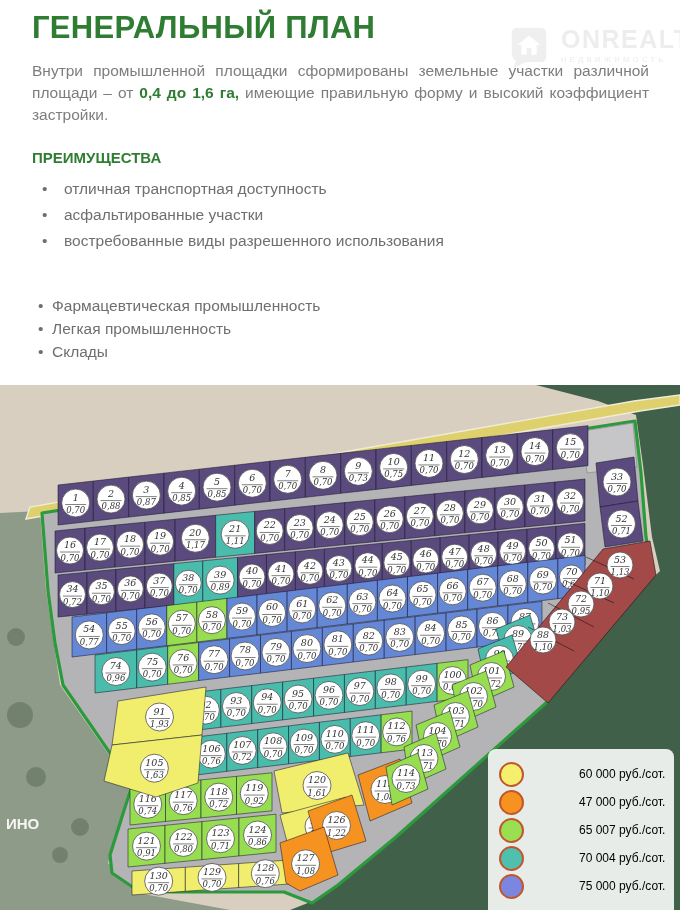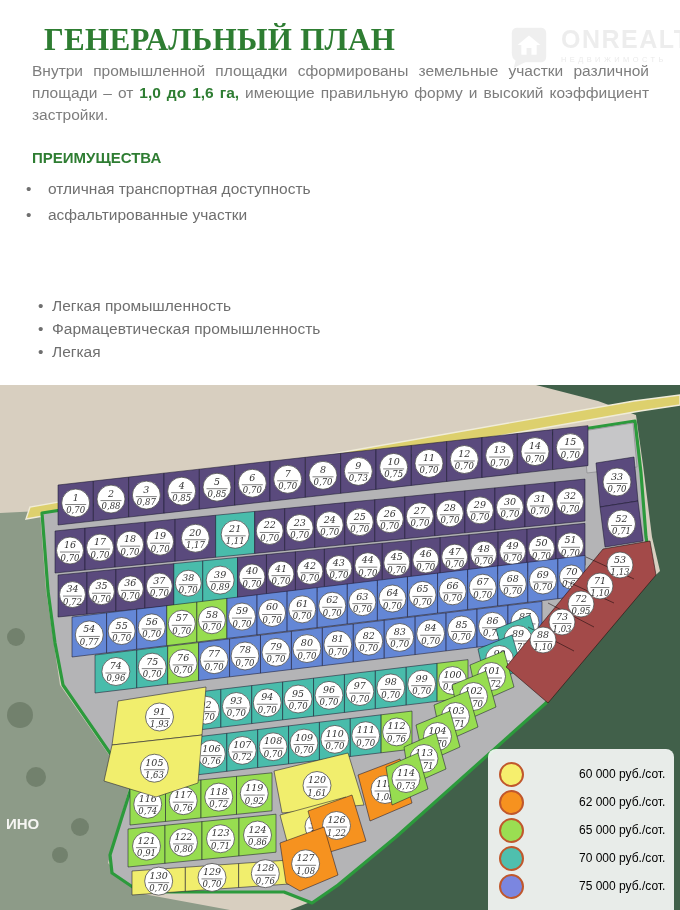--- a/index.html
+++ b/index.html
@@ -1,33 +1,33 @@
 <!DOCTYPE html>
 <html><head>
 <meta charset="utf-8">
 <style>
   html,body{margin:0;padding:0;background:#fff;}
   .page{position:relative;width:680px;height:910px;background:#ffffff;overflow:hidden;
         font-family:"Liberation Sans",sans-serif;}
-  .title{position:absolute;left:32px;top:10px;margin:12px;font-size:31px;font-weight:bold;
-         color:#2e7d32;letter-spacing:.3px;font-family:Liberation Serif, serif;}
+  .title{position:absolute;left:32px;top:10px;margin:0;font-size:31px;font-weight:bold;
+         color:#2e7d32;letter-spacing:.3px;}
   
   .watermark{position:absolute;left:506px;top:24px;display:flex;gap:9px;align-items:flex-start;opacity:.62;}
   .wm-icon{width:46px;height:46px;}
   .wm-text{display:flex;flex-direction:column;}
   .wm-name{font-size:25px;font-weight:bold;color:#e3e3e3;letter-spacing:1.5px;line-height:1.2;}
   .wm-sub{font-size:7.5px;letter-spacing:3.4px;color:#dedede;margin-top:1px;}
   .intro{position:absolute;left:32px;top:60px;width:617px;margin:0;text-align:justify;
          font-size:15.5px;line-height:1.43;color:#7d7d7d;}
   .intro b{color:#2e7d32;}
   .h2{position:absolute;margin:0;font-size:15px;font-weight:bold;color:#2e7d32;}
   .h2-adv{left:32px;top:149px;}
   .h2-uses{left:32px;top:259px;}
   ul{list-style:none;margin:0;padding:0;}
-  .adv-list{position:absolute;left:24px;top:180px;}
+  .adv-list{position:absolute;left:40px;top:180px;}
   .adv-list li{position:relative;padding-left:24px;font-size:15.5px;color:#6f6f6f;margin-bottom:8px;}
   .adv-list li::before{content:"\2022";position:absolute;left:2px;color:#6f6f6f;}
   .uses-list{position:absolute;left:38px;top:297px;}
   .uses-list li{position:relative;padding-left:14px;font-size:15.5px;color:#6f6f6f;margin-bottom:5px;}
   .uses-list li::before{content:"\2022";position:absolute;left:0;color:#6f6f6f;}
   
   .map{position:absolute;left:0;top:385px;width:680px;height:525px;overflow:hidden;}
   .map svg{display:block;}
   .legend{position:absolute;left:488px;top:364px;width:186px;height:220px;box-sizing:border-box;
           background:rgba(255,255,255,.88);border-radius:8px;padding:11px 0 0 11px;}
@@ -48,32 +48,33 @@
         <path d="M6 10 Q6 4 12 4 L36 4 Q42 4 42 10 L42 34 Q42 40 36 40 L20 40 L8 46 L10 38 Q6 36 6 30 Z" fill="#e6e6e6"></path>
         <path d="M24 12 L36 22 L32 22 L32 32 L26.5 32 L26.5 25 L21.5 25 L21.5 32 L16 32 L16 22 L12 22 Z" fill="#ffffff"></path>
       </svg>
     </span>
     <span class="wm-text">
       <span class="wm-name">ONREALT</span>
       <span class="wm-sub">НЕДВИЖИМОСТЬ</span>
     </span>
   </div>
 
-  <p class="intro"><span>Внутри промышленной площадки сформированы земельные участки различной площади – от </span><b>1,0 до 1,6 га,</b><span> имеющие правильную форму и высокий коэффициент застройки.</span></p>
+  <p class="intro"><span>Внутри промышленной площадки сформированы земельные участки различной площади – от </span><b>0,4 до 1,6 га,</b><span> имеющие правильную форму и высокий коэффициент застройки.</span></p>
 
   <h2 class="h2 h2-adv">ПРЕИМУЩЕСТВА</h2>
   <ul class="adv-list">
       <li>отличная транспортная доступность</li>
       <li>асфальтированные участки</li>
+      <li>востребованные виды разрешенного использования</li>
     </ul>
 
   <ul class="uses-list">
+      <li>Фармацевтическая промышленность</li>
       <li>Легкая промышленность</li>
-      <li>Фармацевтическая промышленность</li>
-      <li>Легкая</li>
+      <li>Склады</li>
     </ul>
 
   <div class="map">
     <svg id="site-plan" width="680" height="525" viewBox="0 0 680 525">
         <rect x="0" y="0" width="680" height="525" fill="#d8cfc0"></rect>
         <polygon points="0,128 40,126 46,205 60,300 130,400 108,478 138,508 230,525 0,525" fill="#8d9b88"></polygon>
         <circle cx="20" cy="330" r="13" fill="#5c6c58" opacity="0.55"></circle>
         <circle cx="36" cy="392" r="10" fill="#5c6c58" opacity="0.55"></circle>
         <circle cx="80" cy="442" r="9" fill="#5c6c58" opacity="0.55"></circle>
         <circle cx="16" cy="252" r="9" fill="#5c6c58" opacity="0.55"></circle>
@@ -996,29 +997,29 @@
         </g>
         <text x="6" y="444" font-size="15" font-weight="bold" fill="#f6f6f3" font-family="&quot;Liberation Sans&quot;,sans-serif">ИНО</text>
       </svg>
     <div class="legend" id="legend">
         <div class="legend-row">
           <span class="legend-dot" style="background: rgb(246, 239, 109); border-color: rgb(192, 87, 44);"></span>
           <span class="legend-label">60 000 руб./сот.</span>
         </div>
         <div class="legend-row">
           <span class="legend-dot" style="background: rgb(246, 146, 31); border-color: rgb(192, 87, 44);"></span>
-          <span class="legend-label">62 000 руб./сот.</span>
+          <span class="legend-label">47 000 руб./сот.</span>
         </div>
         <div class="legend-row">
           <span class="legend-dot" style="background: rgb(154, 222, 82); border-color: rgb(192, 87, 44);"></span>
-          <span class="legend-label">65 000 руб./сот.</span>
+          <span class="legend-label">65 007 руб./сот.</span>
         </div>
         <div class="legend-row">
           <span class="legend-dot" style="background: rgb(79, 191, 174); border-color: rgb(192, 87, 44);"></span>
-          <span class="legend-label">70 000 руб./сот.</span>
+          <span class="legend-label">70 004 руб./сот.</span>
         </div>
         <div class="legend-row">
           <span class="legend-dot" style="background: rgb(123, 134, 224); border-color: rgb(192, 87, 44);"></span>
           <span class="legend-label">75 000 руб./сот.</span>
         </div>
       </div>
   </div>
 
 </div>
 

